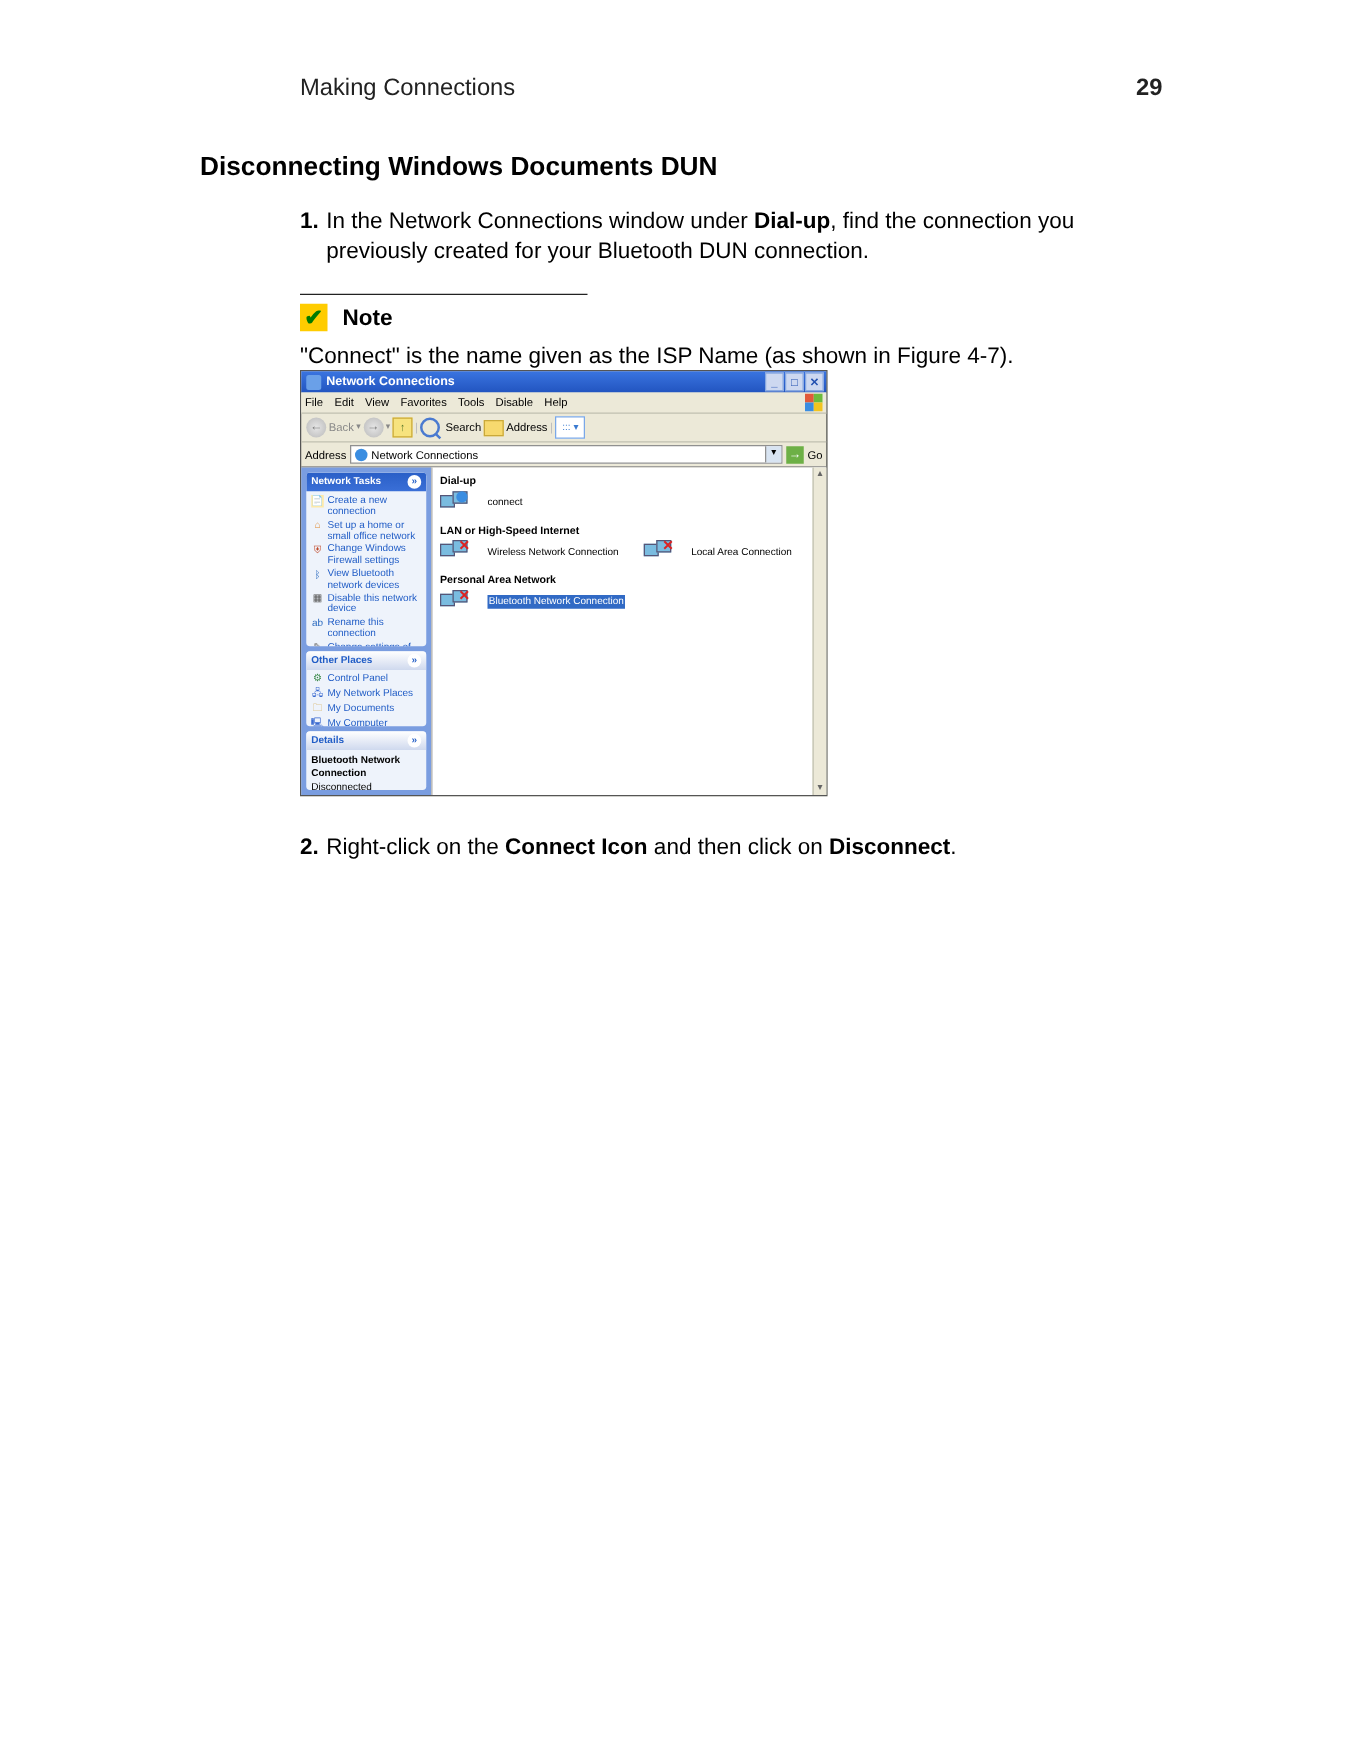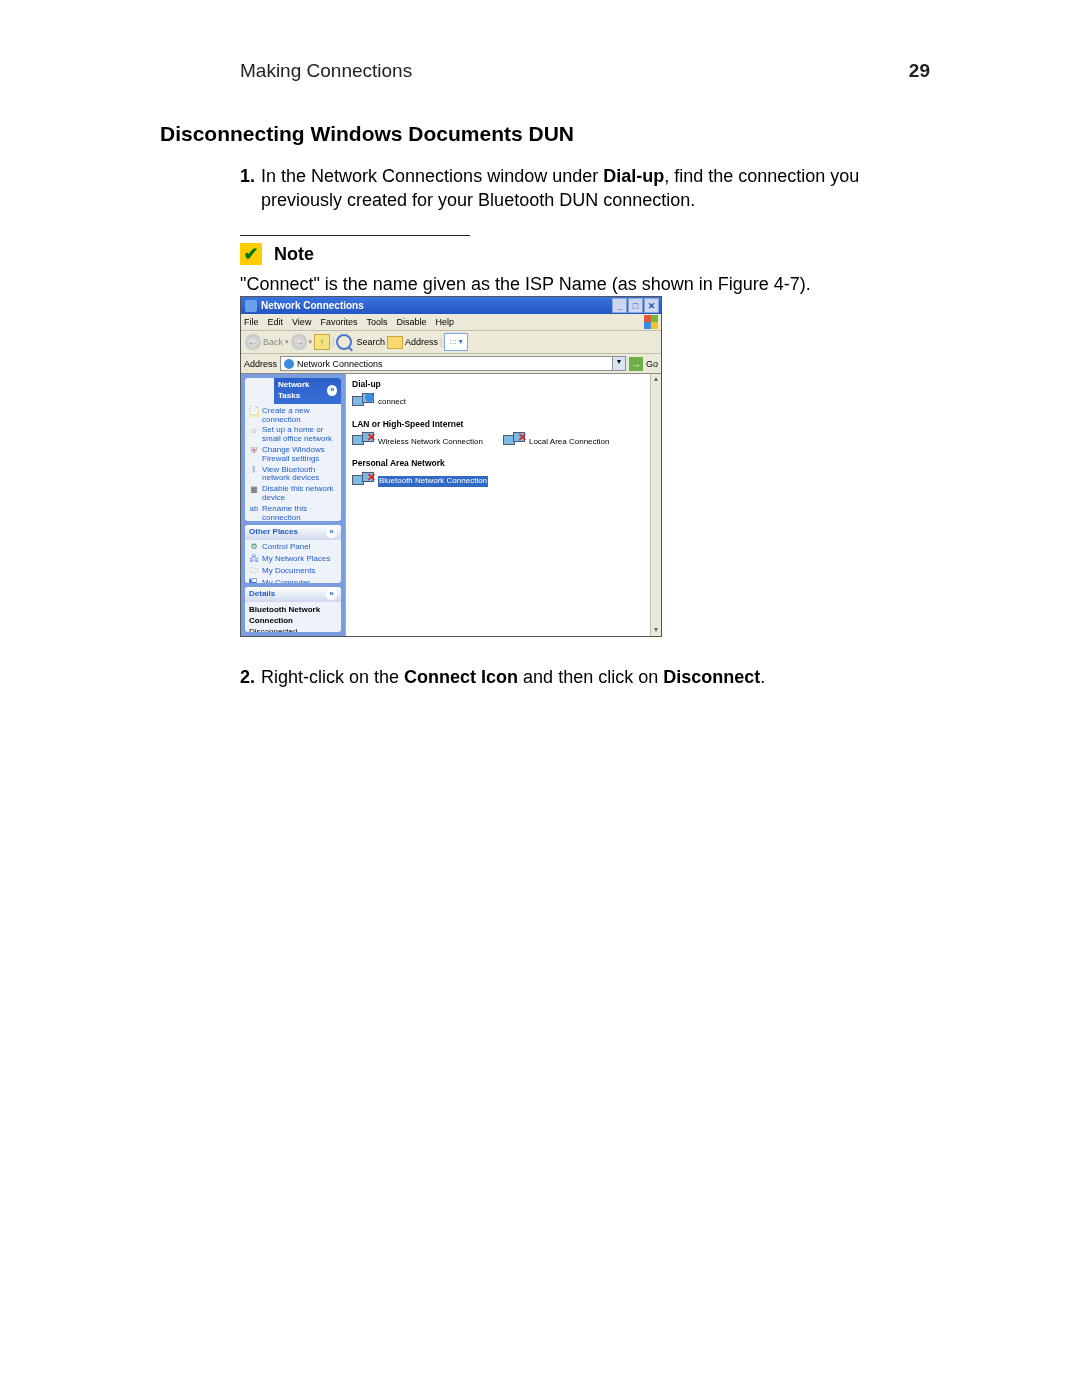--- a/index.html
+++ b/index.html
@@ -276,21 +276,20 @@
     font-weight: bold;
     padding: 2px 4px;
     display: flex;
     justify-content: space-between;
     align-items: center;
     font-size: 8px;
   }
   .xp-sidepane .panel .phdr.dark {
     background: linear-gradient(#2a5fc7, #3a6fd7);
     color: #fff;
-    margin-left: 29px;
   }
   .xp-sidepane .panel .phdr .chev {
     width: 11px; height: 11px;
     border-radius: 50%;
     background: #fff;
     color: #215dc6;
     font-size: 8px;
     text-align: center;
   }
   .xp-sidepane .panel .plist {
@@ -348,21 +347,21 @@
     margin-bottom: 2px;
   }
   .xp-content .conn-row {
     display: flex;
     gap: 20px;
     margin-bottom: 6px;
   }
   .xp-content .conn {
     display: flex;
     align-items: center;
-    gap: 4px;
+    gap: 16px;
     font-size: 8px;
     cursor: pointer;
   }
   .xp-content .conn .cicon {
     width: 22px;
     height: 20px;
     position: relative;
   }
   .xp-content .conn .cicon .mon {
     width: 10px; height: 8px;

